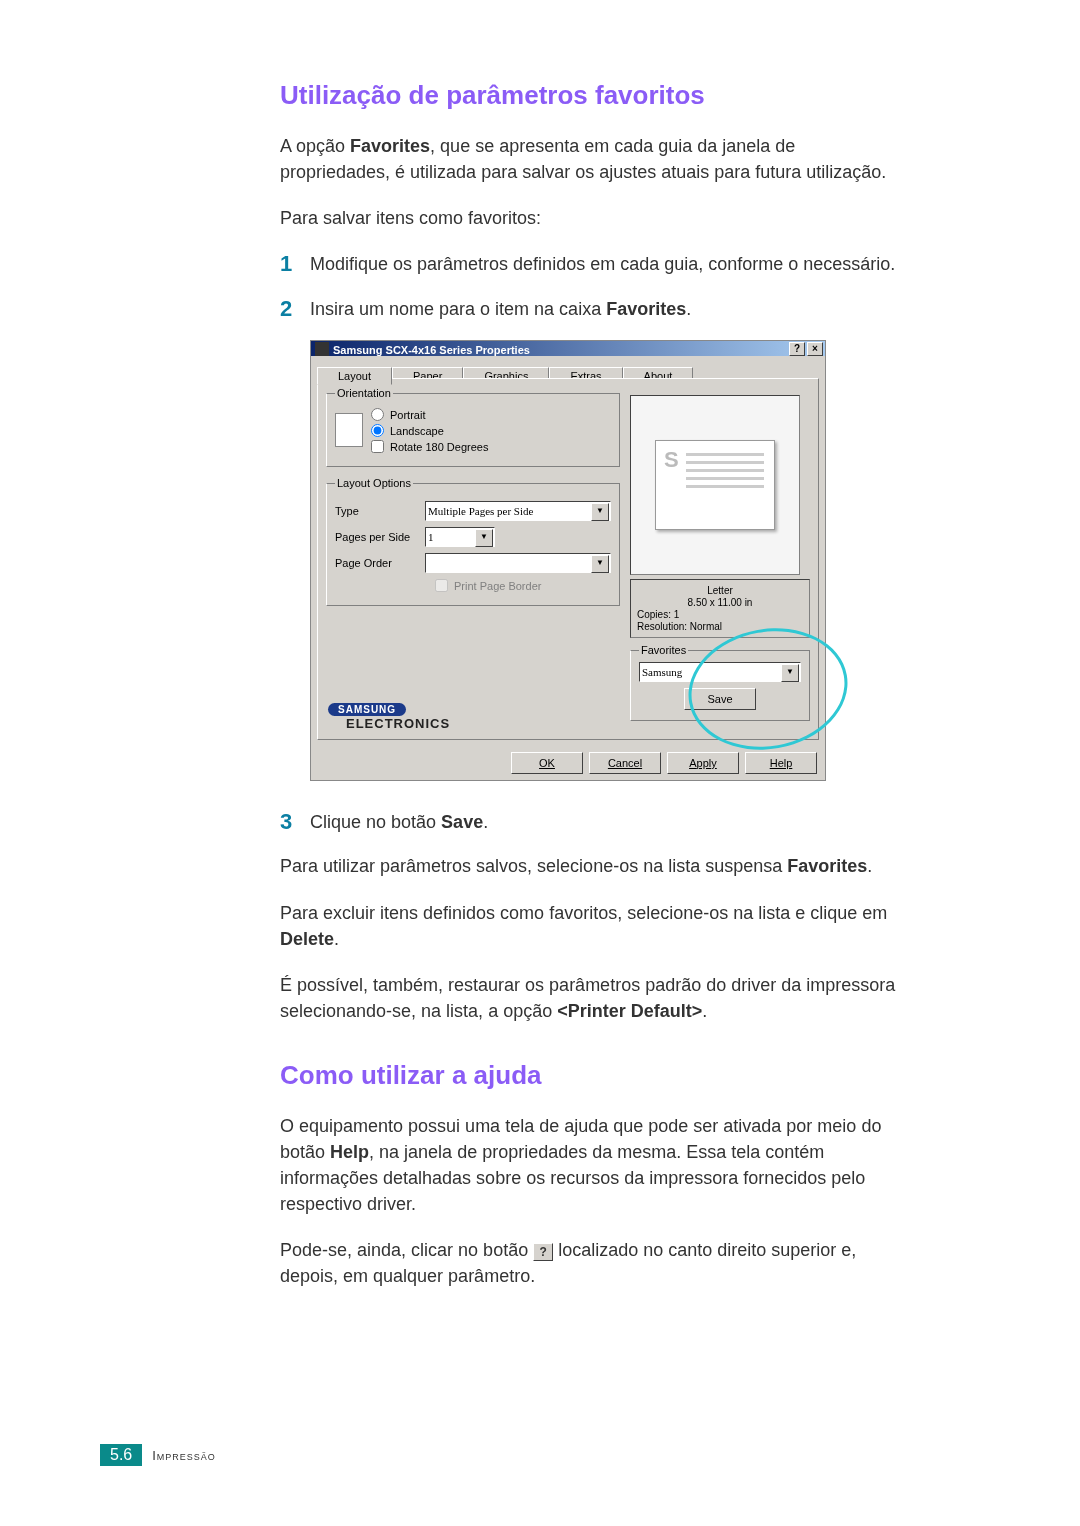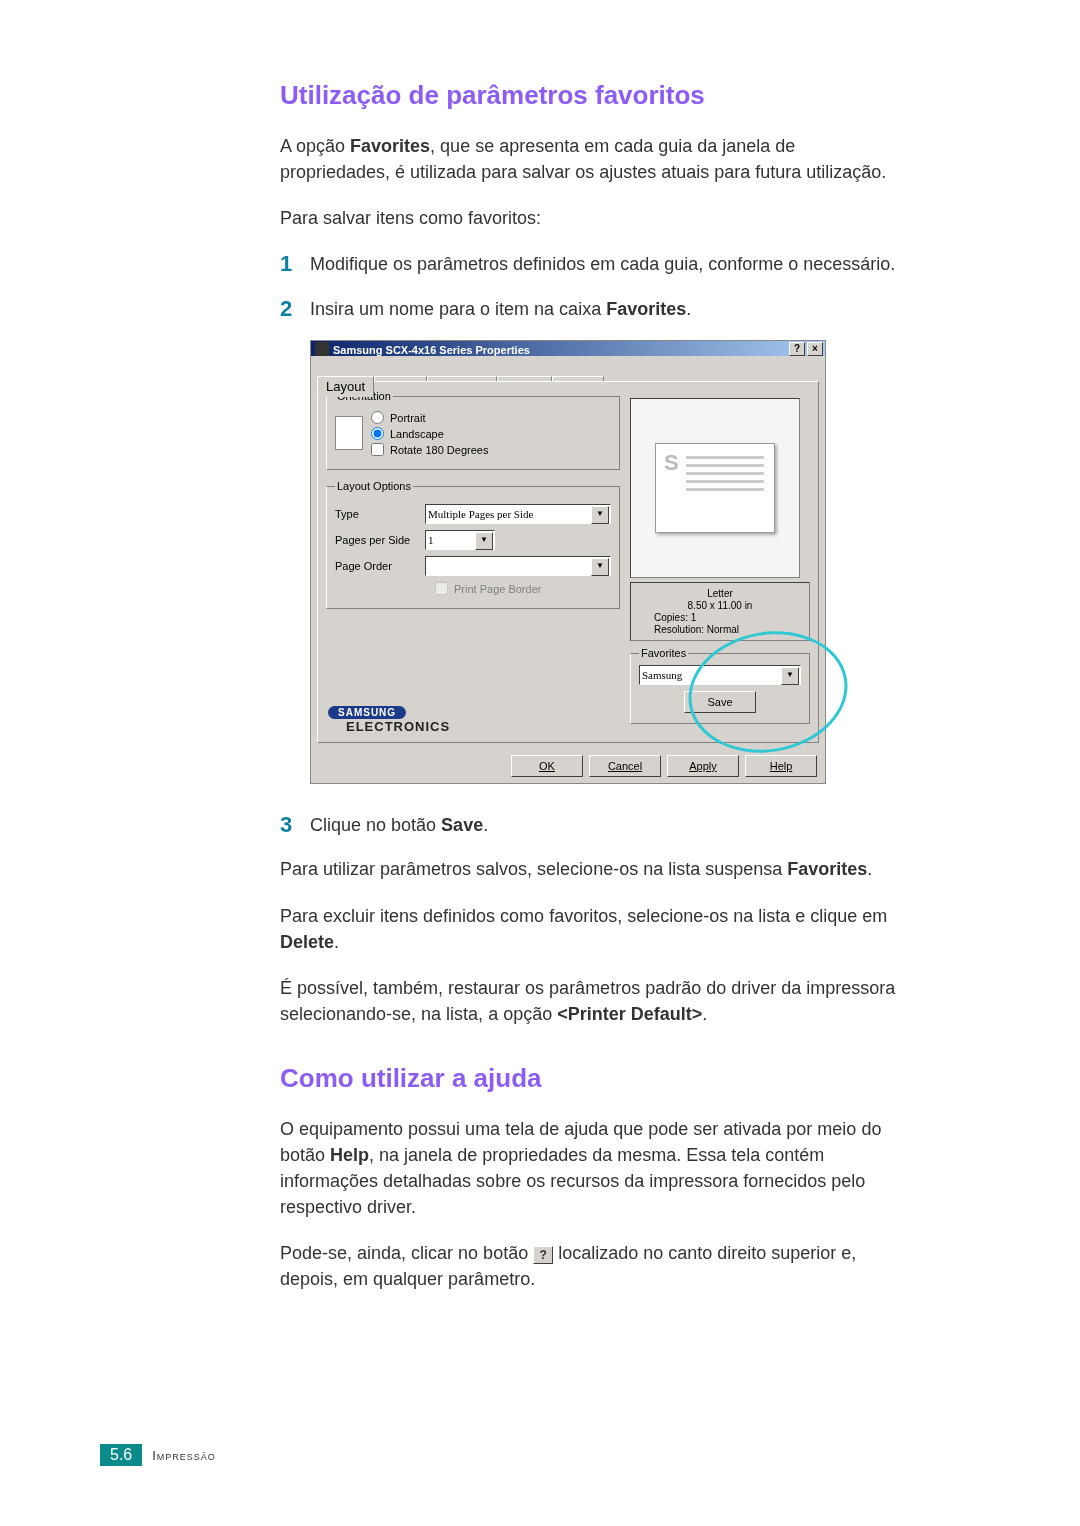--- a/index.html
+++ b/index.html
@@ -87,24 +87,24 @@
   .tabs {
     display: flex;
     padding: 4px 6px 0 6px;
     gap: 0;
   }
   .tab {
     background: #d6d3ce;
     border: 1px solid #fff;
     border-right-color: #808080;
     border-bottom: none;
-    padding: 2px 8px;
-    font-size: 13px;
-    position: relative;
-    top: 16px;
+    padding: 2px 20px;
+    font-size: 11px;
+    position: relative;
+    top: 7px;
   }
   .tab.active {
     border-bottom: 1px solid #d6d3ce;
     z-index: 2;
   }
   .tab.inactive {
     border-top-color: #fff;
   }
   .panel {
     margin: 0 6px 6px 6px;
@@ -214,21 +214,21 @@
   }
   .preview-page .lines div {
     height: 3px; background: #ccc; margin-bottom: 5px;
   }
   .info-box {
     border: 1px solid #808080;
     border-top-color: #404040;
     border-left-color: #404040;
     background: #d6d3ce;
     margin-top: 4px;
-    padding: 4px 23px;
+    padding: 4px 6px;
     font-size: 10px;
     text-align: center;
     position: relative;
   }
   .info-box .line { margin: 1px 0; }
   .highlight-circle {
     position: absolute;
     border: 3px solid #2fc8d4;
     border-radius: 50%;
     width: 160px; height: 120px;

